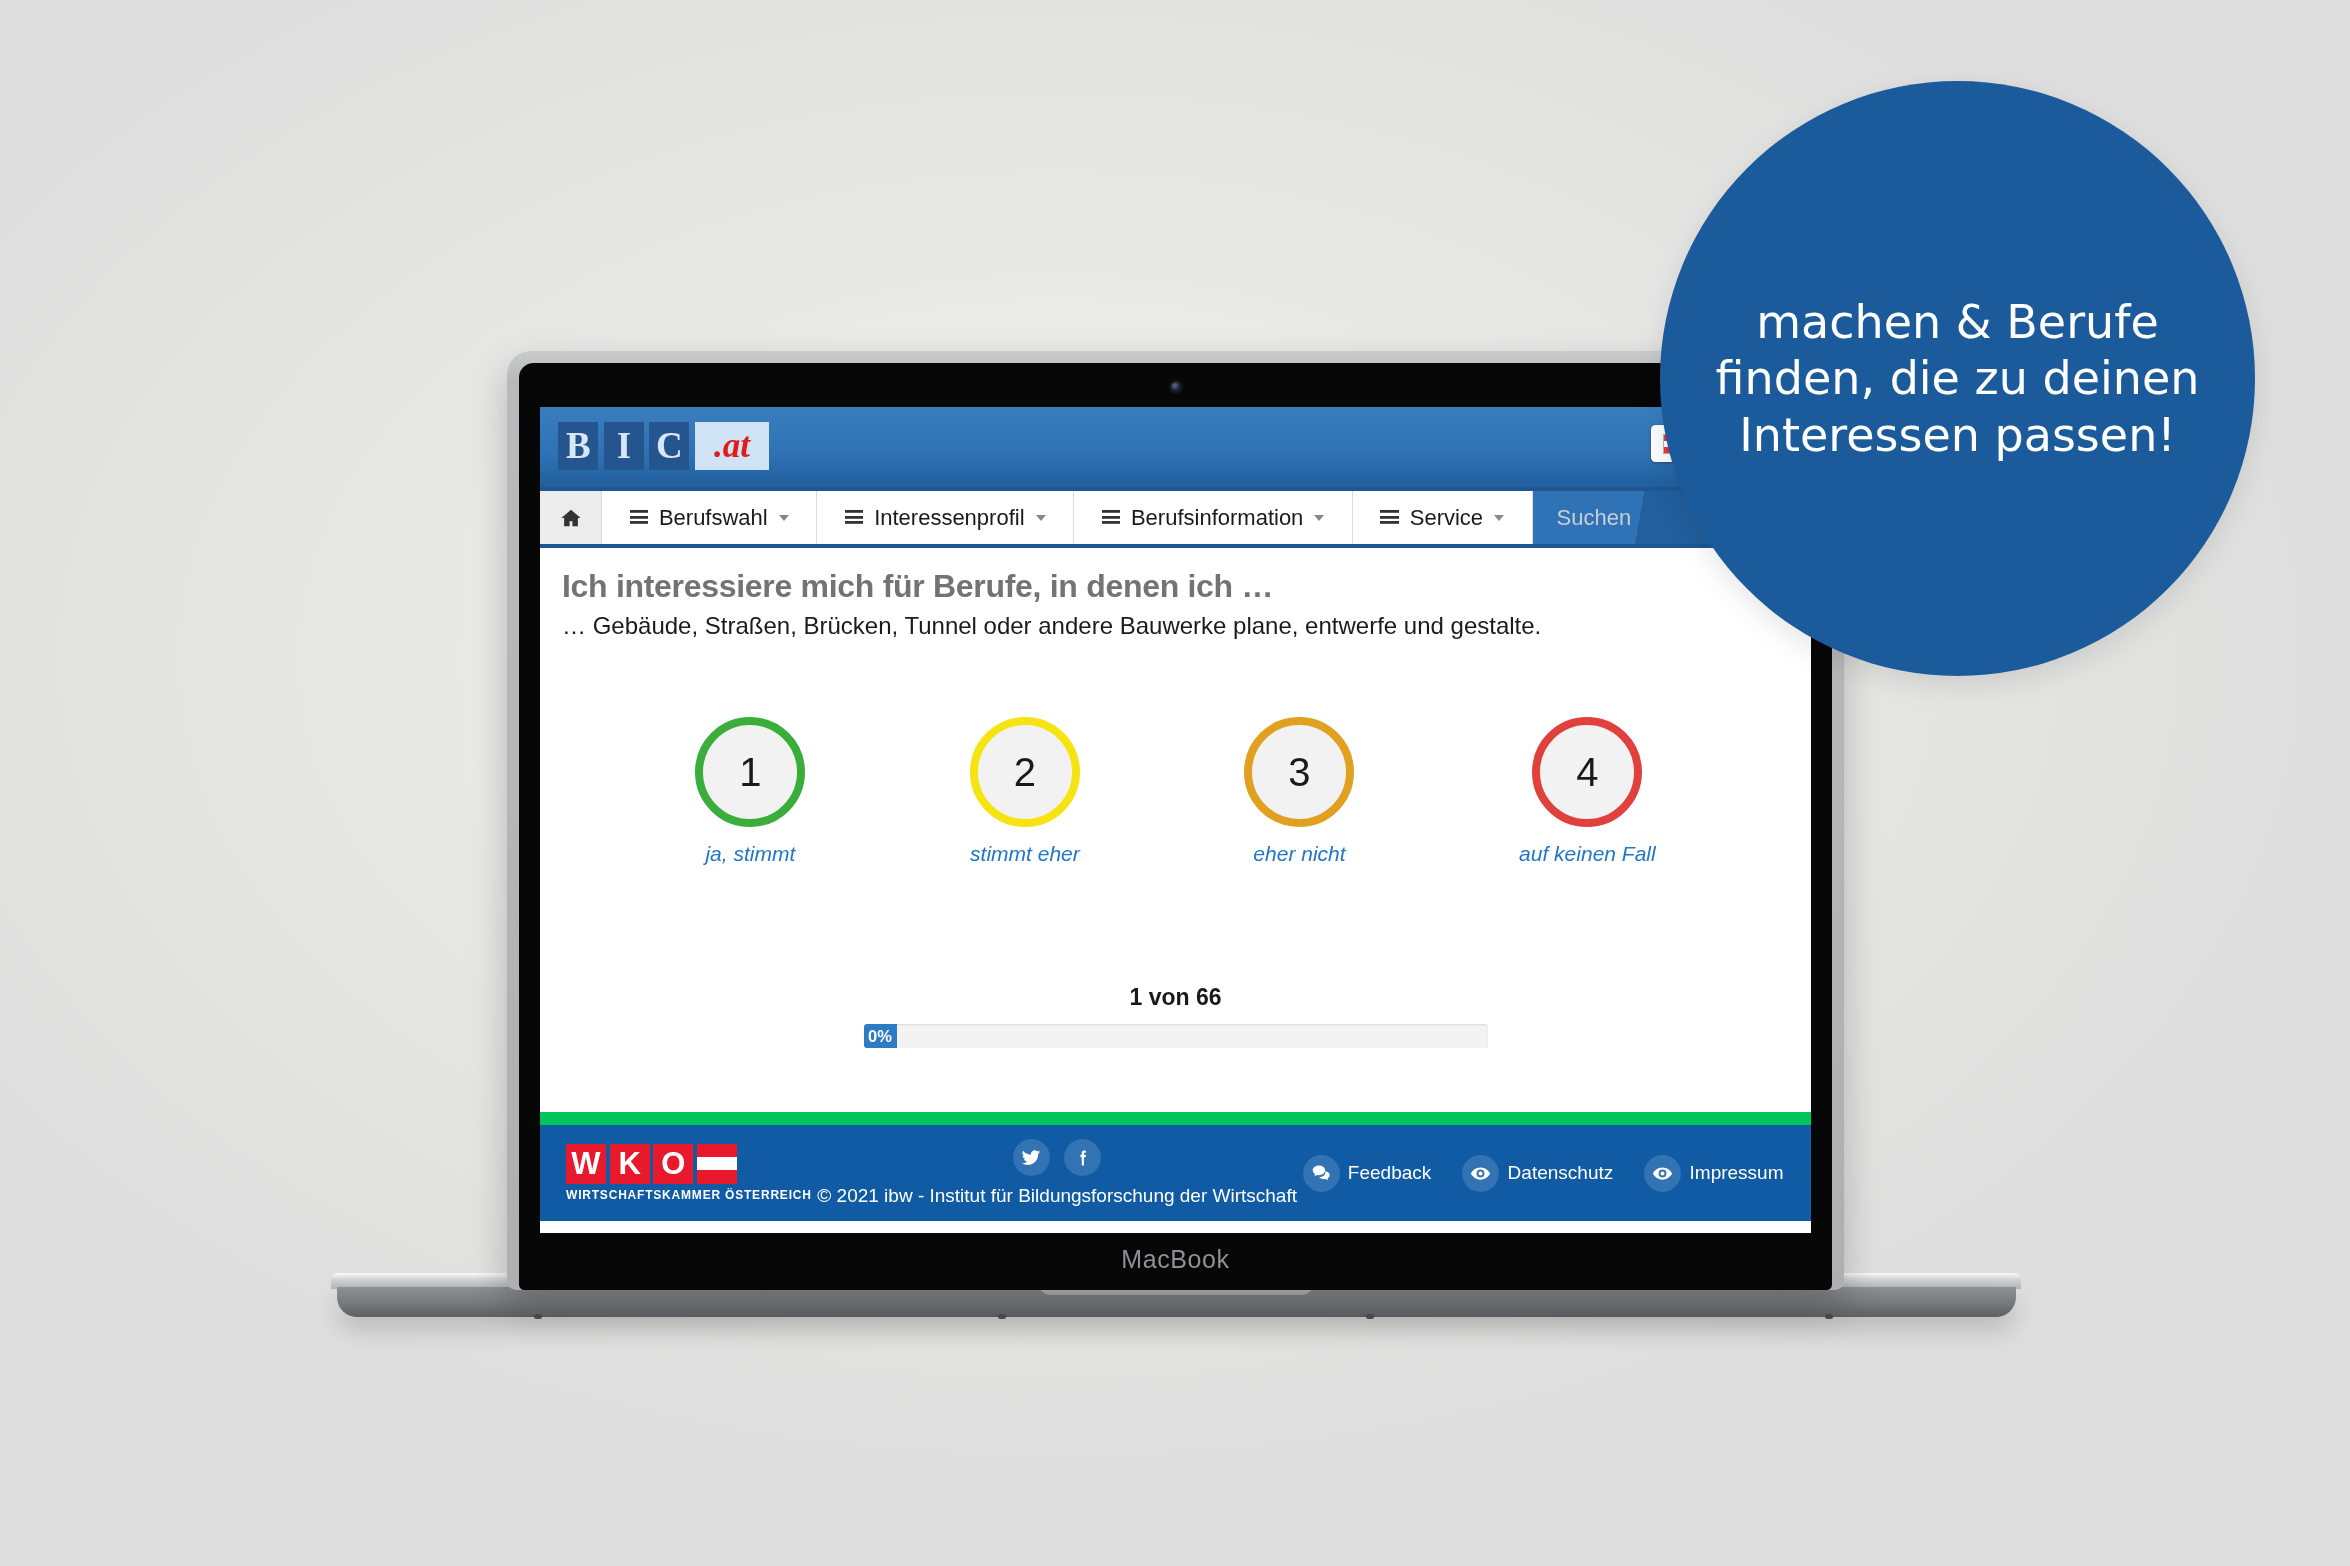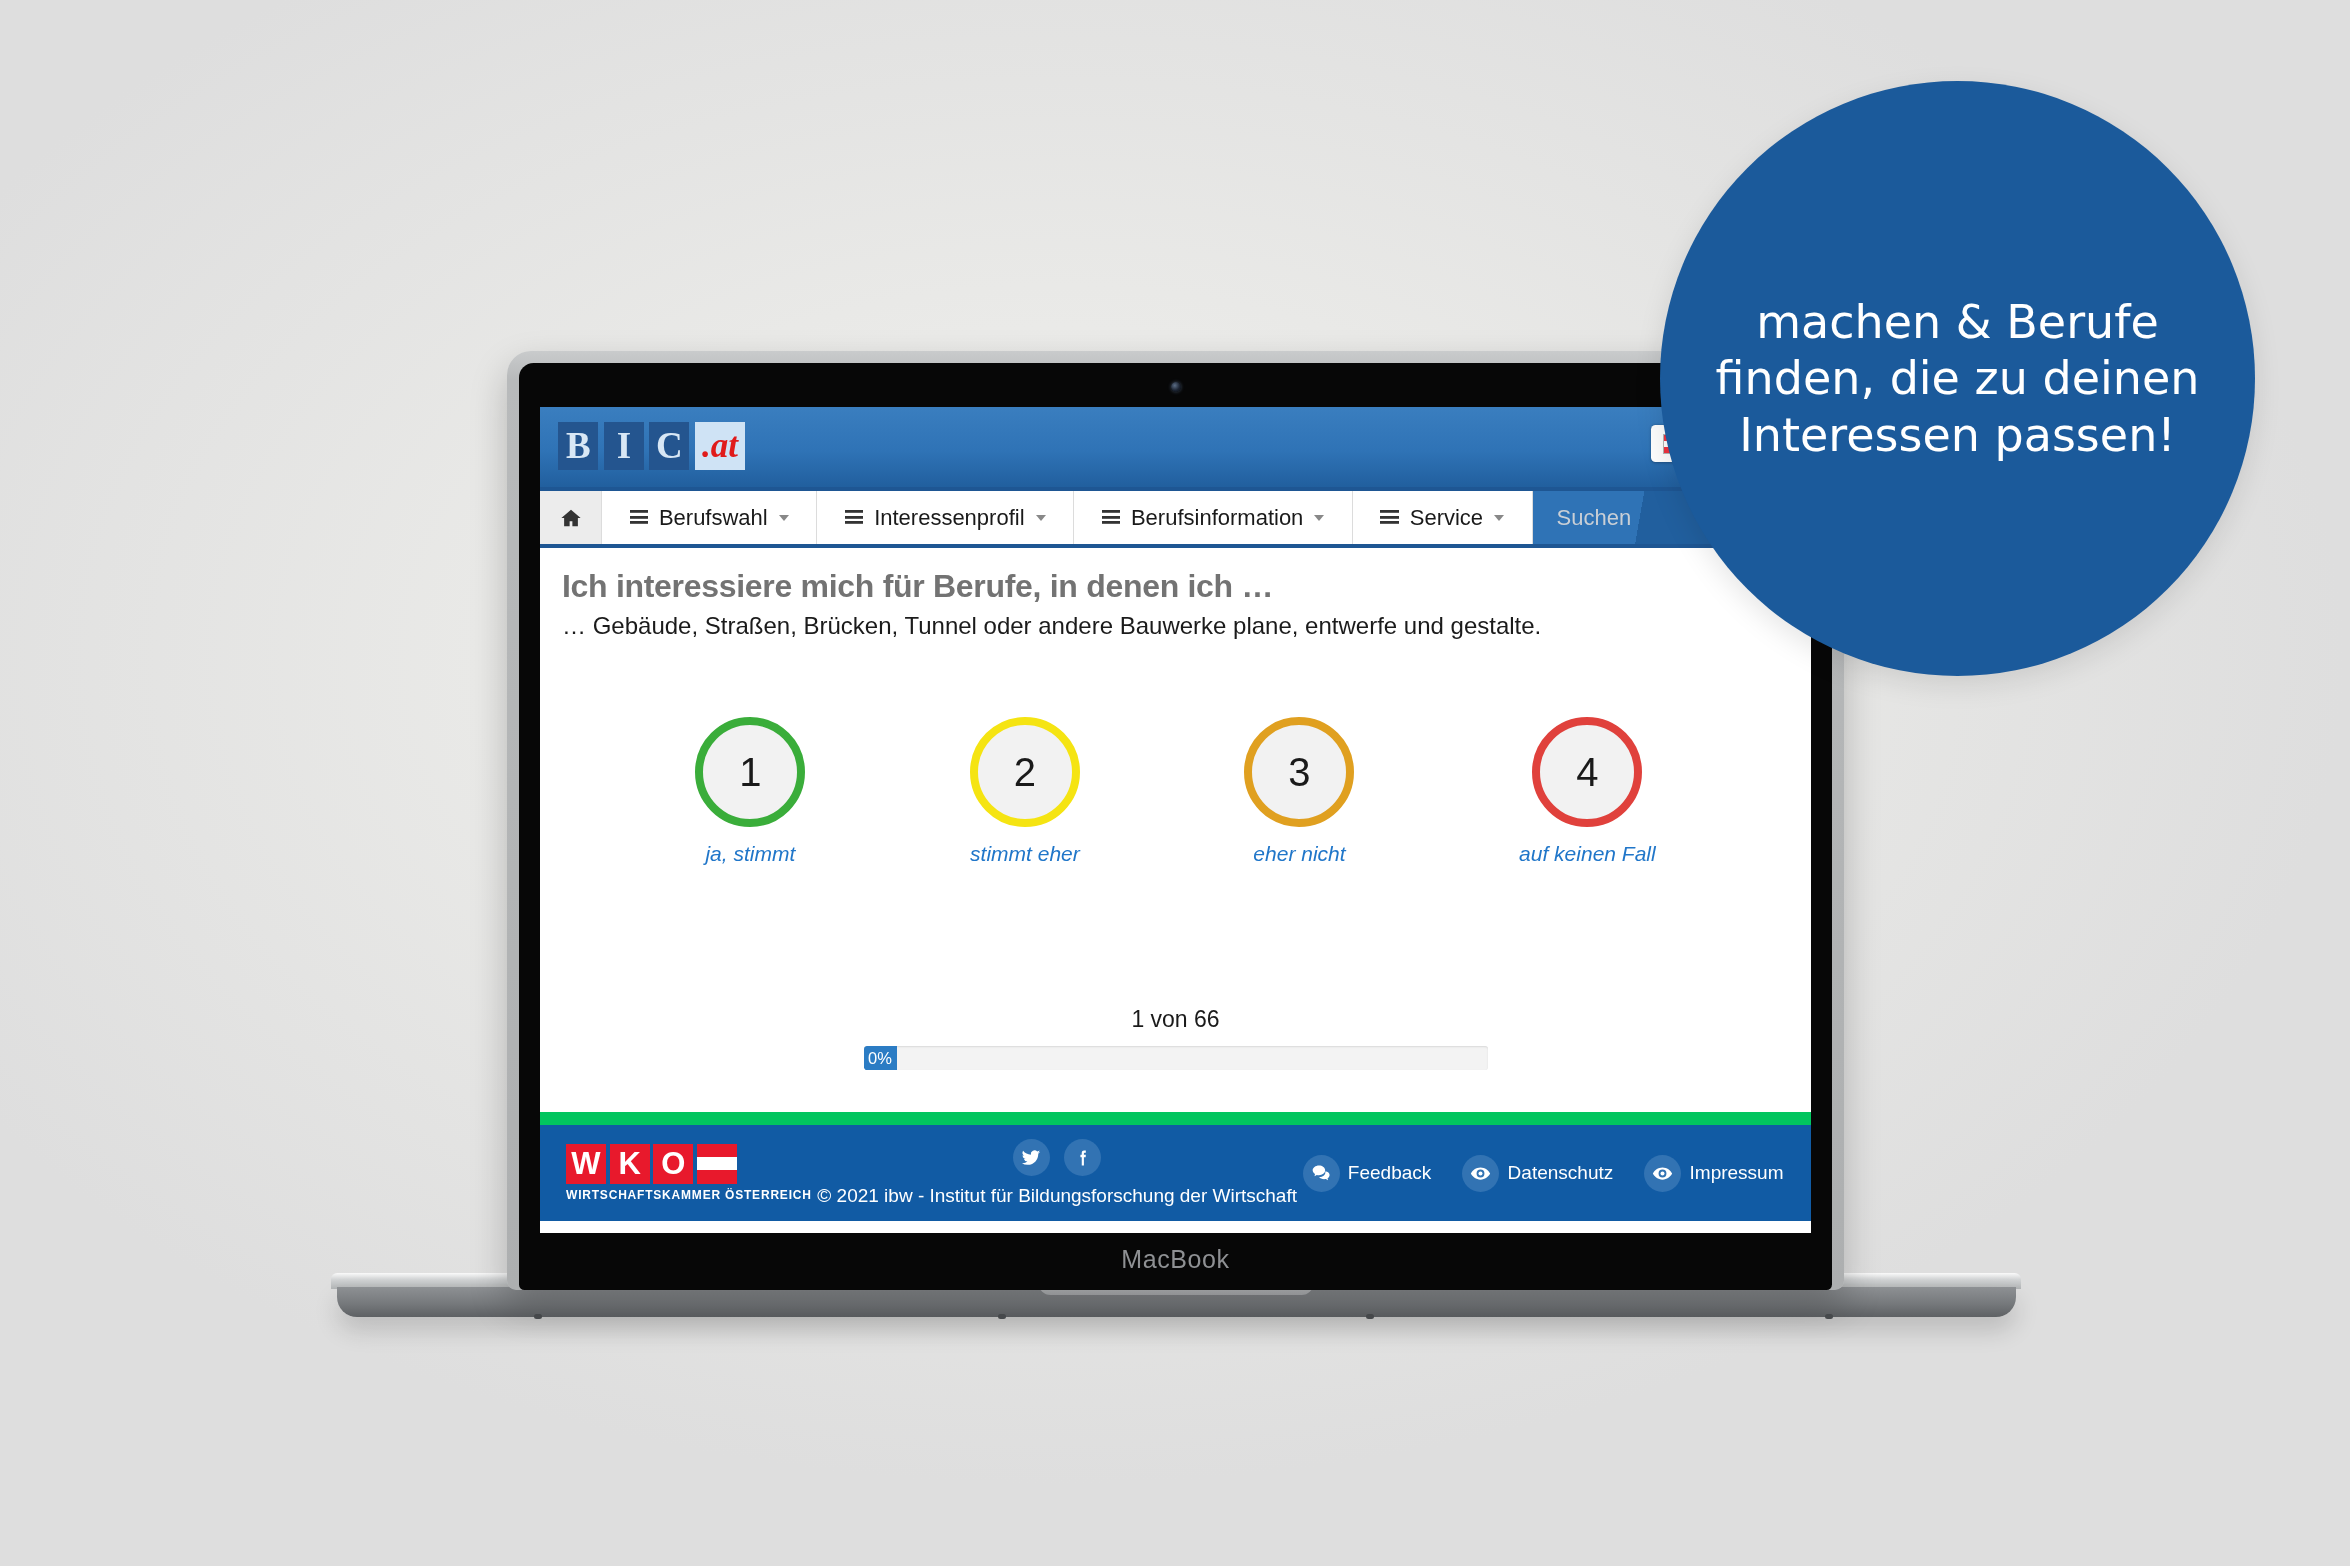--- a/index.html
+++ b/index.html
@@ -53,21 +53,21 @@
   
   .screen { position:relative; width:100%; height:100%; background:#ffffff; overflow:hidden; }
 
   .site-header { position:relative; height:84px;
     background:linear-gradient(180deg,#3a7ebf 0%, #2f73b6 55%, #215f9e 100%);
     border-bottom:4.6px solid #1e5693; }
   .logo { position:absolute; left:18.4px; top:14.7px; display:flex; align-items:center; }
   .logo-sq { width:40px; height:48px; background:#24558f; margin-right:5.5px;
     display:flex; align-items:center; justify-content:center;
     color:#d8e7f5; font-size:37px; font-weight:bold; font-family:"Liberation Serif", serif; }
-  .logo-at { width:50px; height:48px; background:#cfe3f5;
+  .logo-at { width:74px; height:48px; background:#cfe3f5;
     display:flex; align-items:center; justify-content:center;
     color:#e01b1b; font-size:35px; font-weight:bold; font-style:italic;
     font-family:"Liberation Serif", serif; }
   .lang-btn { position:absolute; right:16.5px; top:18.4px; height:37px;
     background:#fdfdfd; border-radius:4.6px; display:flex; align-items:center;
     padding:0 12px; gap:8.3px; color:#222; font-size:22px; white-space:nowrap;
     box-shadow:0 0.9px 2.8px rgba(0,0,0,0.28); }
   .flag-at { width:30px; height:20px; border:0.9px solid #b4b4b4;
     background:linear-gradient(180deg,#ef3340 0%, #ef3340 33%, #ffffff 33%, #ffffff 66%, #ef3340 66%, #ef3340 100%); }
 
@@ -92,21 +92,21 @@
   .q-title { font-size:32px; font-weight:bold; color:#737373; letter-spacing:-0.3px; }
   .q-sub { font-size:24px; color:#1b1b1b; margin-top:7.3px; }
 
   .answers { display:flex; justify-content:space-around; margin-top:77px; padding:0 51px; }
   .answer { display:flex; flex-direction:column; align-items:center; }
   .circle { width:110px; height:110px; border-radius:50%; background:#f2f2f2;
     border:8.3px solid #000; display:flex; align-items:center; justify-content:center;
     font-size:40px; color:#1a1a1a; }
   .ans-label { margin-top:14.7px; color:#2076c9; font-size:21px; font-style:italic; }
 
-  .progress-wrap { position:absolute; left:0; right:0; bottom:42px; text-align:center; }
+  .progress-wrap { position:absolute; left:0; right:0; bottom:64px; text-align:center;font-weight:bold; }
   .progress-count { font-size:23px; color:#1a1a1a; margin-bottom:13px; }
   .progress-track { width:624px; height:24px; margin:0 auto; background:#f3f3f3;
     border-radius:2.8px; box-shadow:inset 0 0.9px 1.8px rgba(0,0,0,0.11); overflow:hidden; }
   .progress-fill { height:100%; background:#2b7cc4; color:#fff; font-size:16.5px;
     display:flex; align-items:center; justify-content:center; min-width:33px;
     border-radius:2.8px 0 0 2.8px; }
 
   .green-bar { height:13px; background:#02c55f; }
 
   .site-footer { position:relative; height:96px; background:#115ba4;

